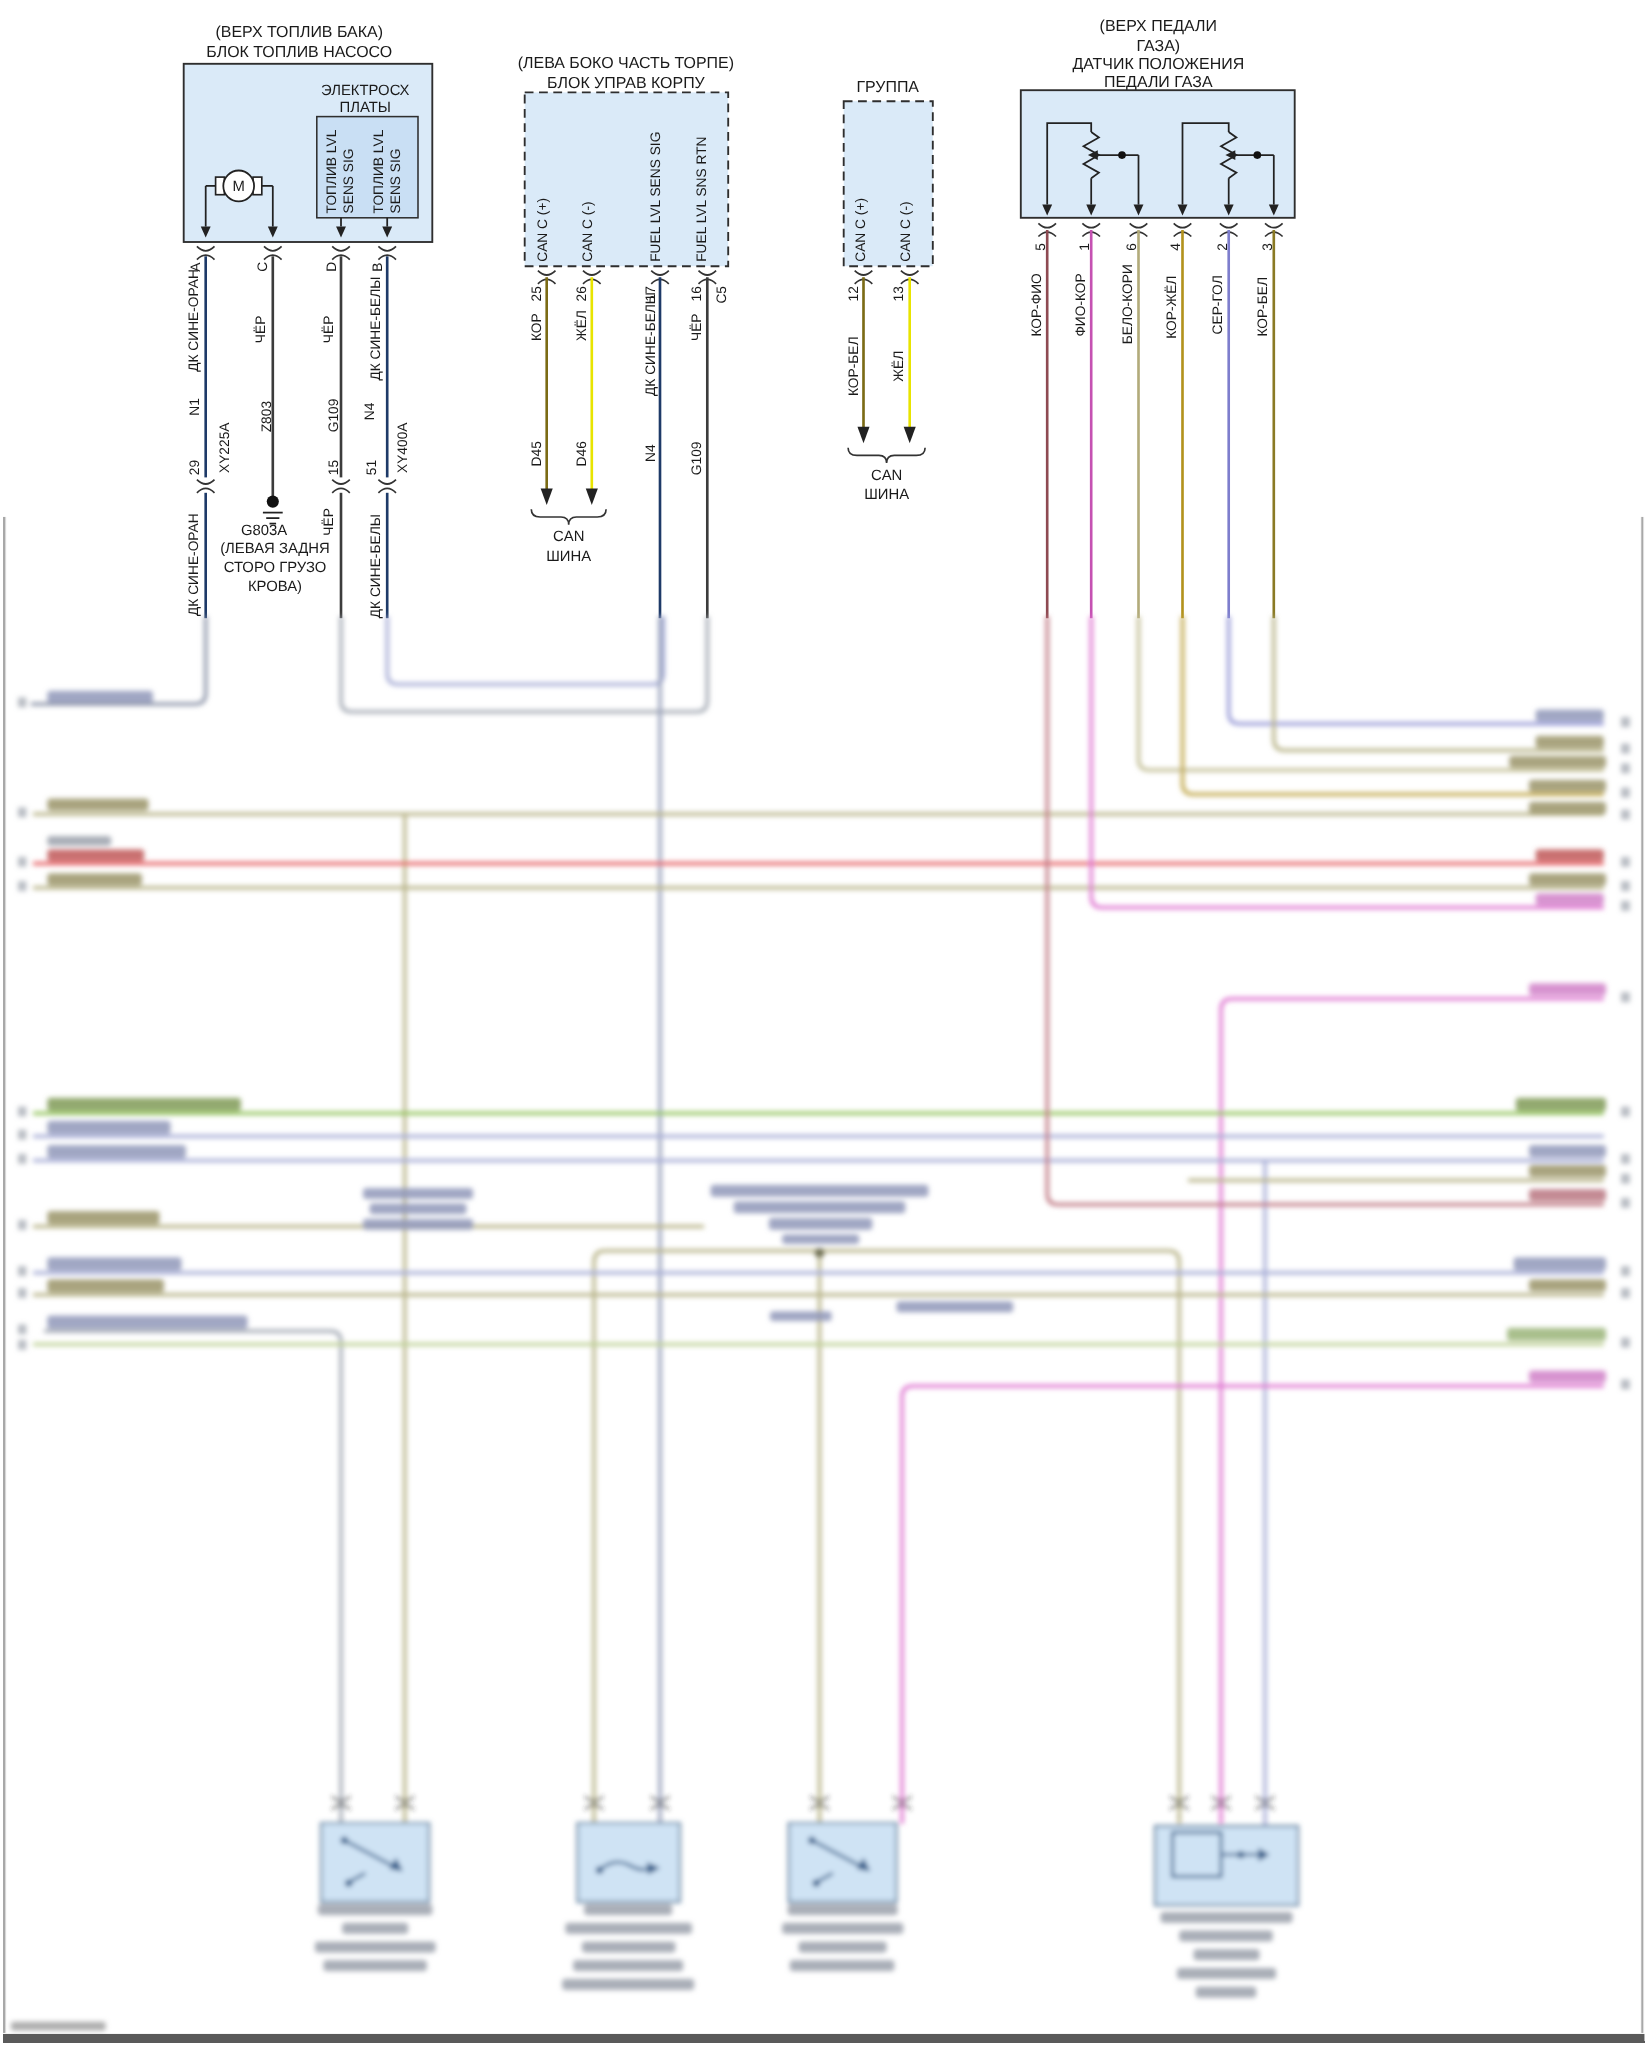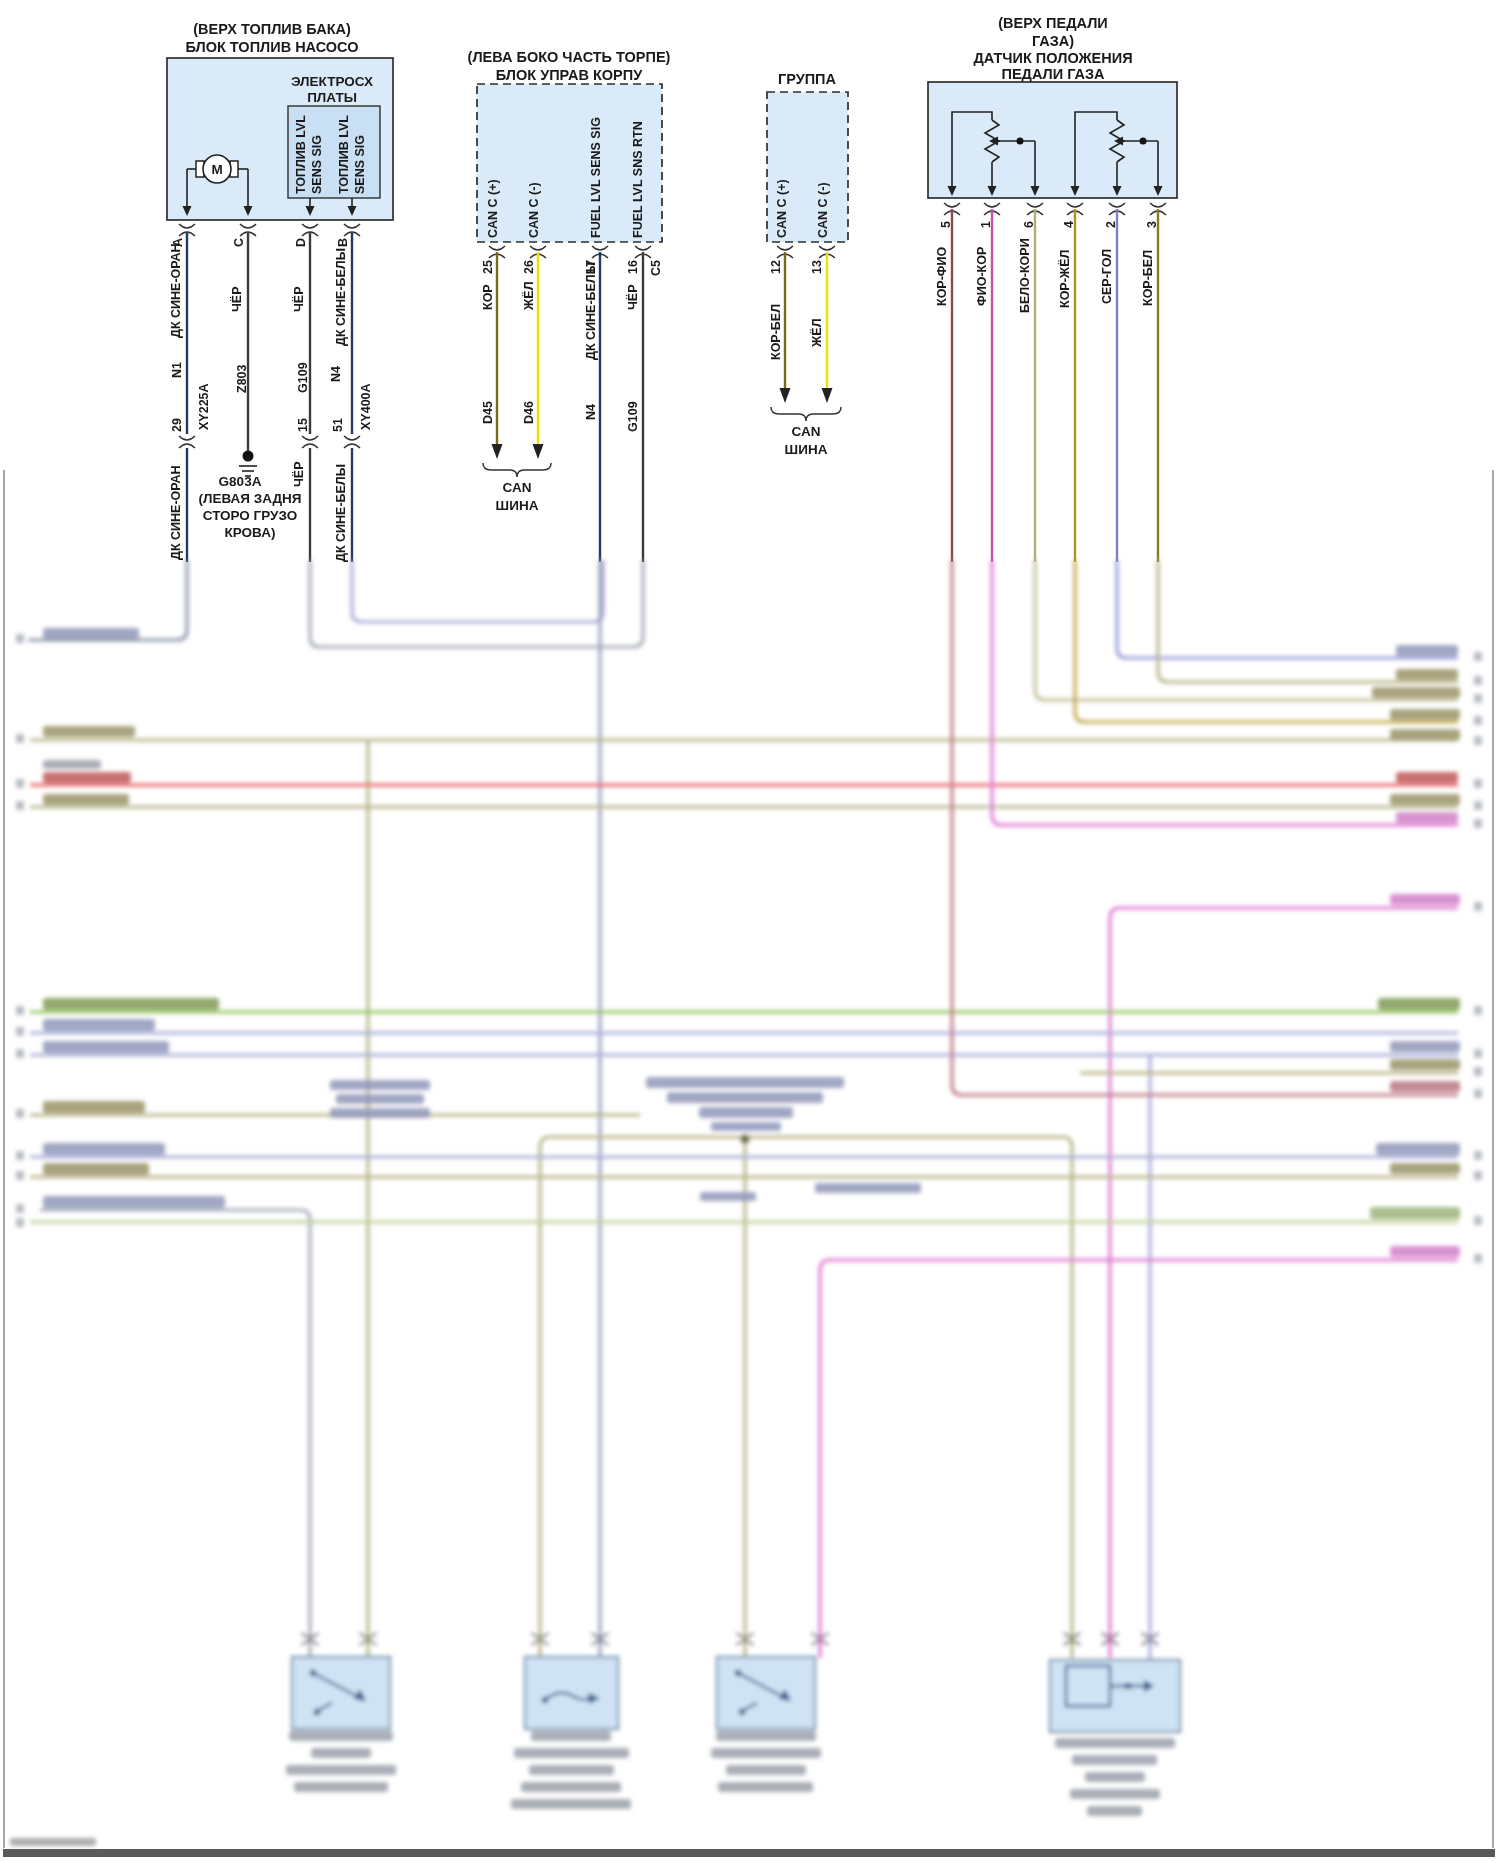--- a/index.html
+++ b/index.html
@@ -1,16 +1,16 @@
 <!DOCTYPE html>
 <html style="--c-text: #1a1a1a; --c-box_fill: #daeaf8; --c-card_fill: #c9dff4; --c-box_stroke: #2e2e2e; --c-navy: #1e3a68; --c-wireblack: #3c3c3c; --c-brown: #7b6b15; --c-yellow: #e8e400; --c-maroon: #8e4a52; --c-magenta: #c551b2; --c-pale_olive: #b2ab7a; --c-gold: #b2921d; --c-periwinkle: #7e7ecd; --c-olive: #8a7a24; --c-bl_bluegray: #8e96aa; --c-bl_gray: #a6acb6; --c-bl_lavender: #a9afd7; --c-bl_navy: #97a0ba; --c-bl_olive: #b9b58a; --c-bl_pale: #c3bf96; --c-bl_gold: #c2a94e; --c-bl_peri: #9a9cd8; --c-bl_red: #e66468; --c-bl_green: #94c45e; --c-bl_palegreen: #c0d29a; --c-bl_magenta: #e07ad2; --c-bl_maroon: #c27e88; --c-blob_gray: #9aa0aa; --c-blob_blue: #8f97b8; --c-blob_green: #7f9a55; --c-blob_red: #c05858; --c-blob_olive: #9a9468; --c-blob_magenta: #d080c8; --c-blob_maroon: #b87680; --c-blob_palegreen: #9ab478; --c-bbox_fill: #cfe3f4; --c-bbox_stroke: #5f7f9e; --c-bbox_ink: #355d8a; --c-frame: #a8a8a8; --c-bottombar: #5a5a5a; --c-splice: #6e6e52;"><head>
 <meta charset="utf-8">
 <style>
   html,body{margin:0;padding:0;background:#fff;}
-  .stage{position:relative;width:1500px;height:1861px;background:#fff;overflow:hidden;font-weight:bold;}
+  .stage{position:relative;width:1500px;height:1861px;background:#fff;overflow:hidden;}
   svg text{font-family:"Liberation Sans",sans-serif;fill:#1a1a1a;}
   .tt{font-size:14.5px;}
   .tm{font-size:13.5px;}
   .sm{font-size:12.5px;}
   .ctr{text-anchor:middle;}
   .box{fill:var(--c-box_fill);stroke:var(--c-box_stroke);stroke-width:1.7;}
   .card{fill:var(--c-card_fill);stroke:var(--c-box_stroke);stroke-width:1.4;}
   .dash{stroke-dasharray:8 5;}
   .w{fill:none;stroke-width:2.4;stroke-linecap:butt;}
   .wb{fill:none;stroke-width:3.2;stroke-linecap:butt;}

